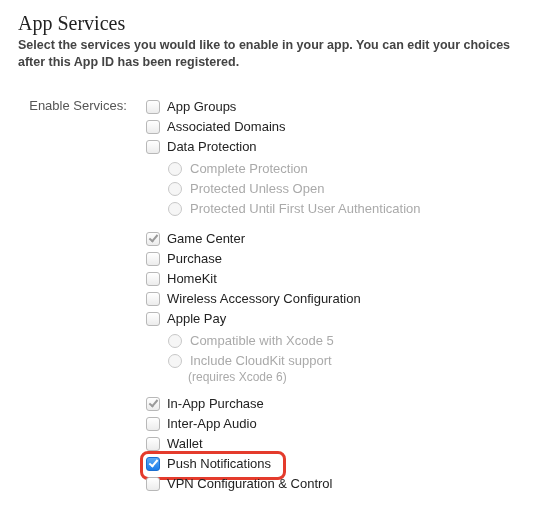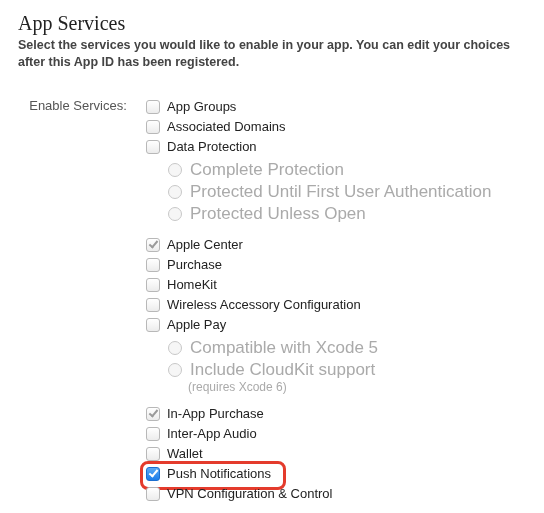--- a/index.html
+++ b/index.html
@@ -76,21 +76,21 @@
     width: 12px;
     height: 12px;
     border: 1px solid #c8c8c8;
     border-radius: 50%;
     margin: 0 8px 0 0;
     flex: none;
     background: #f6f6f6;
   }
   .sub-item label {
     color: #aaa;
-    font-size: 17px;
+    font-size: 13px;
   }
   .sub-note {
     color: #aaa;
     font-size: 12px;
     padding-left: 20px;
     margin-top: -1px;
     margin-bottom: 10px;
   }
 
   
@@ -161,31 +161,31 @@
         <input type="checkbox" class="cb" style="">
         <label>Data Protection</label>
       </div>
       <div class="sublist">
         <div class="sub-item">
           <span class="radio"></span>
           <label>Complete Protection</label>
         </div>
         <div class="sub-item">
           <span class="radio"></span>
+          <label>Protected Unless Open</label>
+        </div>
+        <div class="sub-item">
+          <span class="radio"></span>
           <label>Protected Until First User Authentication</label>
         </div>
-        <div class="sub-item">
-          <span class="radio"></span>
-          <label>Protected Unless Open</label>
-        </div>
       </div>
 
       <div class="service-item">
         <input type="checkbox" class="cb grey-check" checked="" style="">
-        <label>Apple Center</label>
+        <label>Game Center</label>
       </div>
       <div class="service-item">
         <input type="checkbox" class="cb" style="">
         <label>Purchase</label>
       </div>
       <div class="service-item">
         <input type="checkbox" class="cb" style="">
         <label>HomeKit</label>
       </div>
       <div class="service-item">

